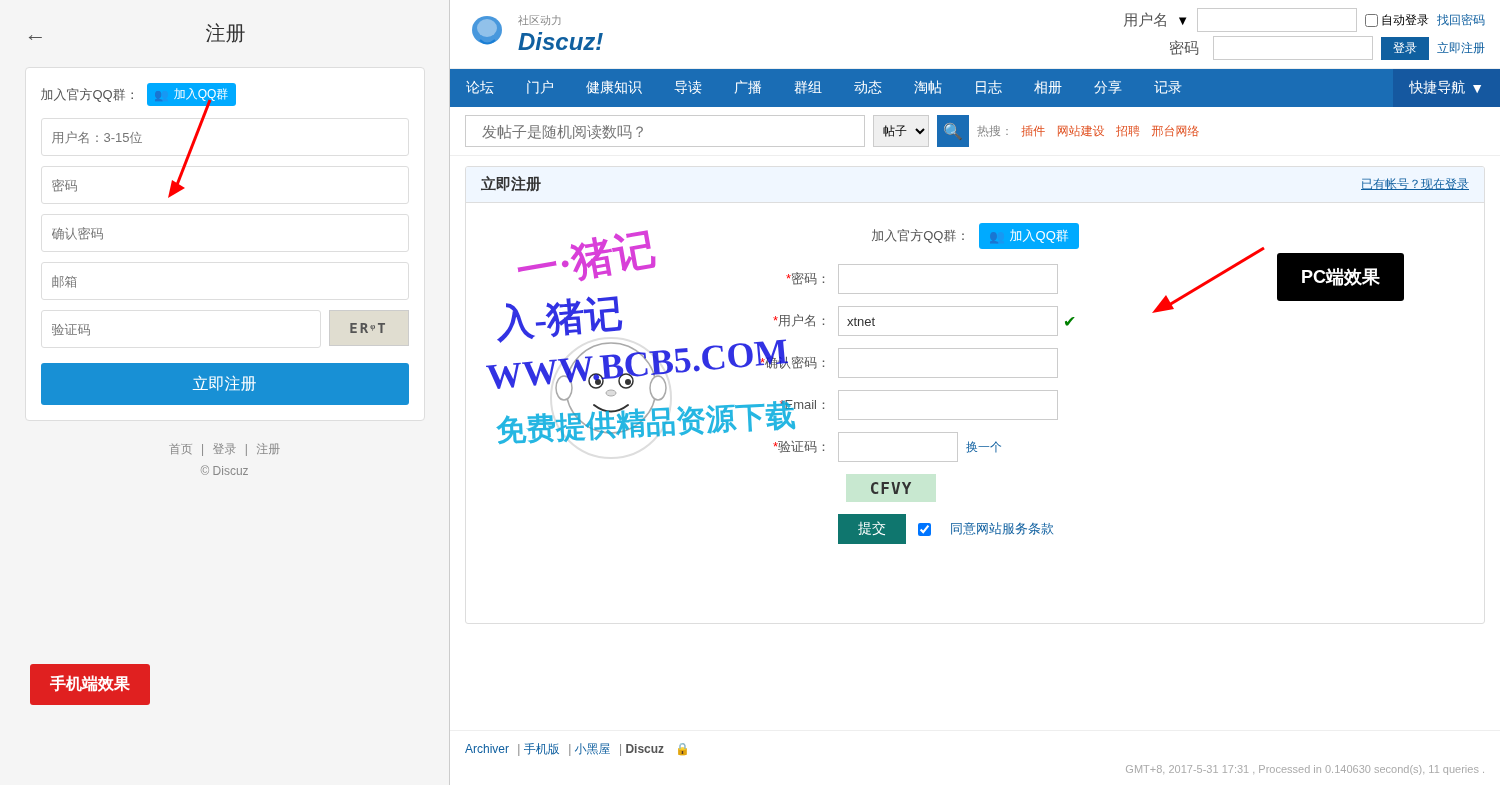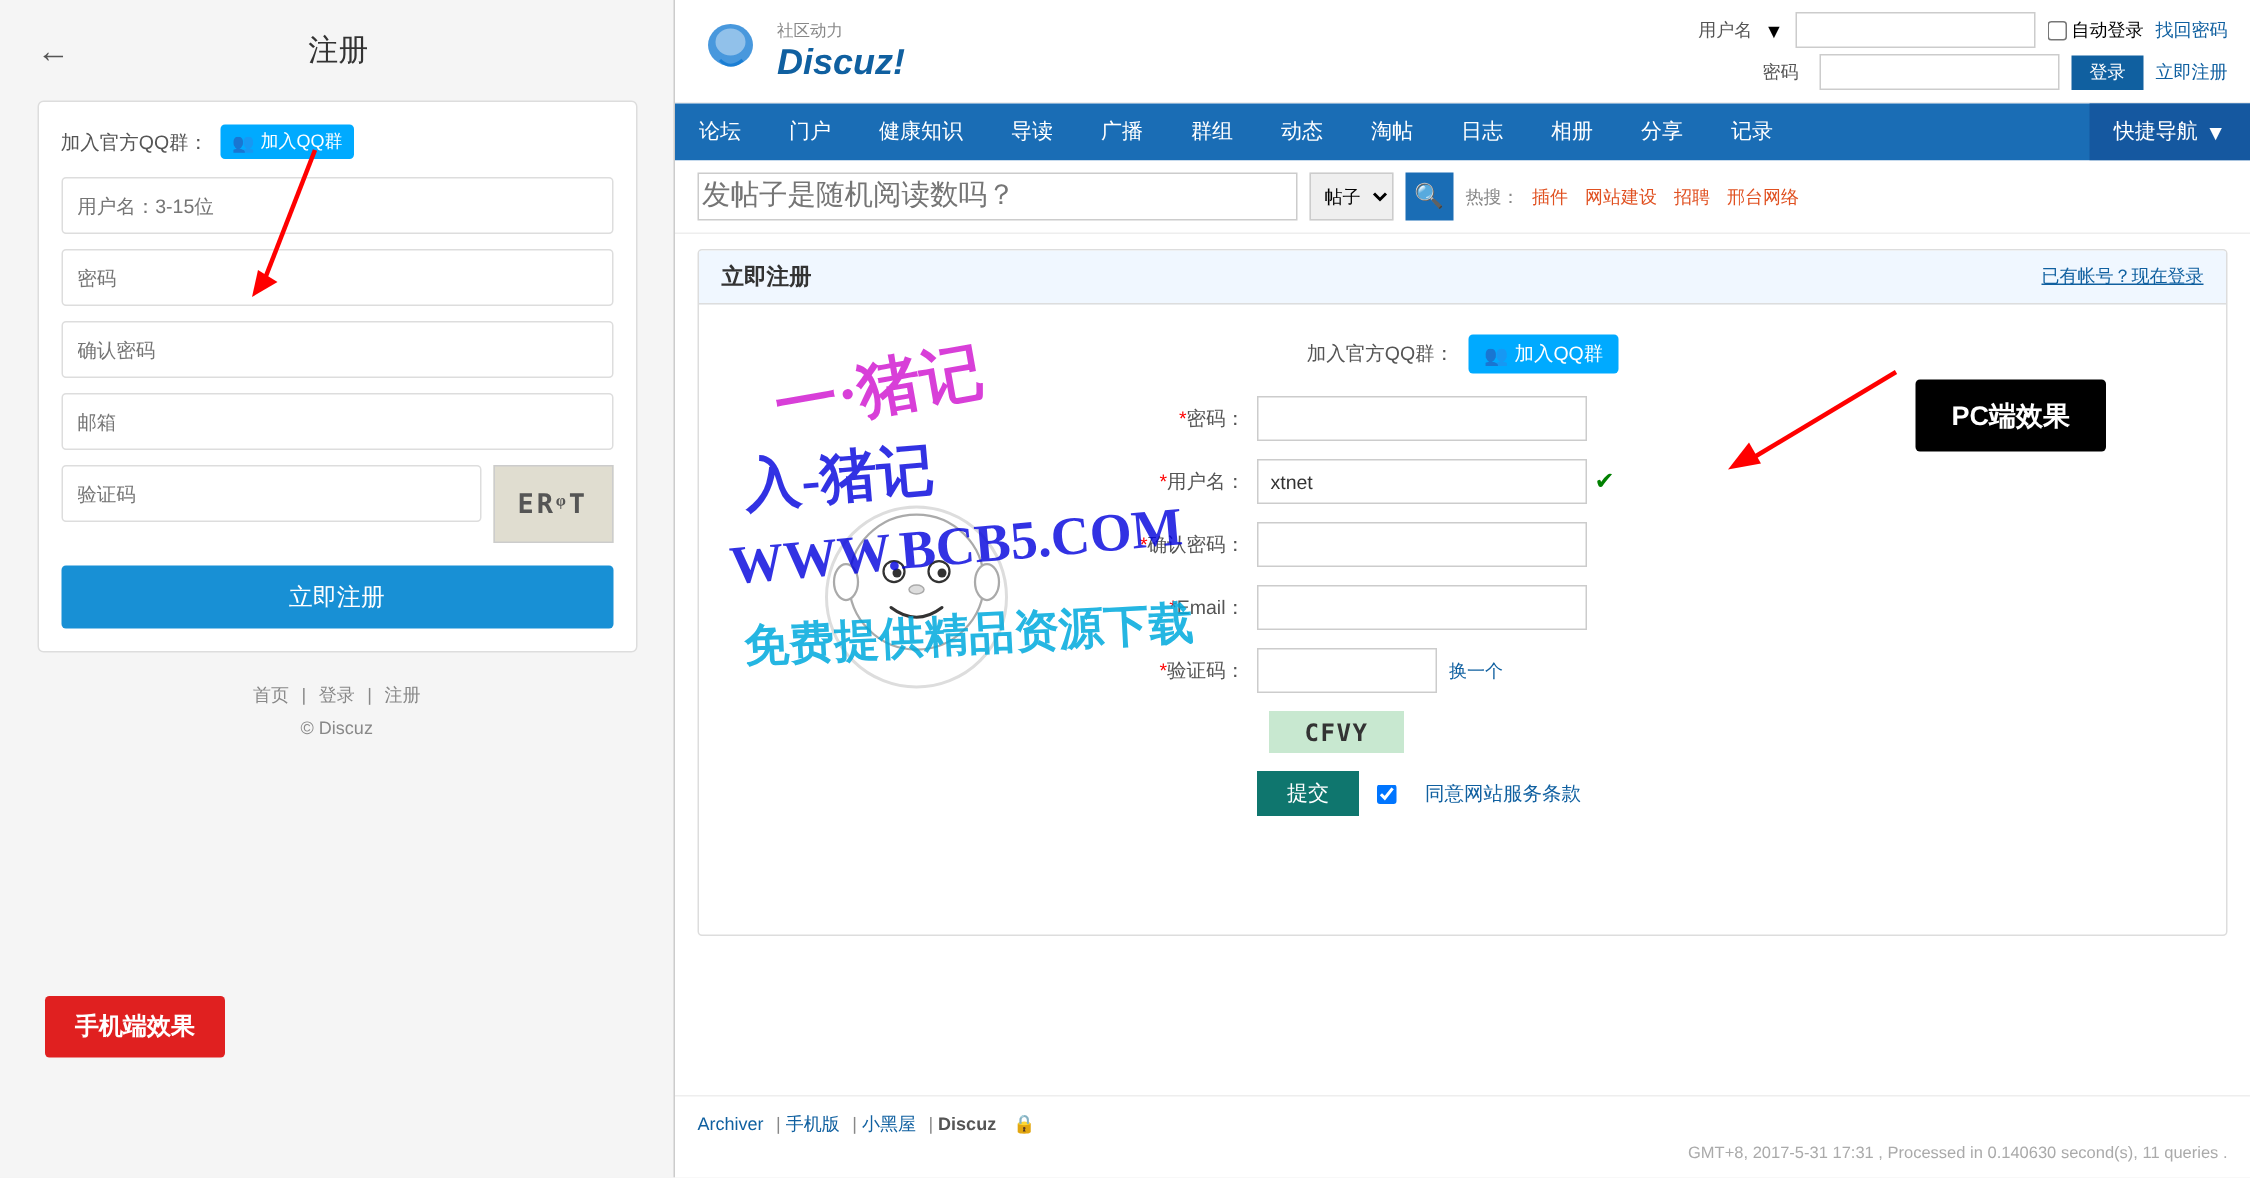--- a/index.html
+++ b/index.html
@@ -85,28 +85,28 @@
       height: 38px;
       border: 1px solid #ddd;
       border-radius: 3px;
       padding: 0 10px;
       font-size: 13px;
       color: #999;
       outline: none;
     }
     .captcha-img {
       width: 80px;
-      height: 52px;
+      height: 36px;
       background: #e0ddd0;
       margin-left: 8px;
       display: flex;
       align-items: center;
       justify-content: center;
       font-family: monospace;
-      font-size: 18px;
+      font-size: 14px;
       font-weight: bold;
       color: #555;
       letter-spacing: 2px;
       border: 1px solid #ccc;
     }
     .submit-btn {
       width: 100%;
       height: 42px;
       background: #1890d5;
       color: #fff;
@@ -173,21 +173,21 @@
       display: flex;
       flex-direction: column;
       align-items: flex-end;
       gap: 4px;
     }
     .header-top-row {
       display: flex;
       align-items: center;
       gap: 8px;
     }
-    .header-label { font-size: 12px; color: #555; }
+    .header-label { font-size: 15px; color: #555; }
     .header-input {
       width: 160px;
       height: 24px;
       border: 1px solid #ccc;
       padding: 0 5px;
       font-size: 12px;
     }
     .auto-login {
       display: flex;
       align-items: center;
@@ -236,22 +236,22 @@
       padding: 8px 15px;
       display: flex;
       align-items: center;
       gap: 8px;
       border-bottom: 1px solid #eee;
     }
     .search-input {
       flex: 1;
       height: 32px;
       border: 1px solid #ccc;
-      padding: 0 2px;
-      font-size: 19px;
+      padding: 0 16px;
+      font-size: 15px;
       max-width: 400px;
     }
     .search-select {
       height: 32px;
       border: 1px solid #ccc;
       padding: 0 5px;
       font-size: 12px;
     }
     .search-btn {
       width: 32px;

